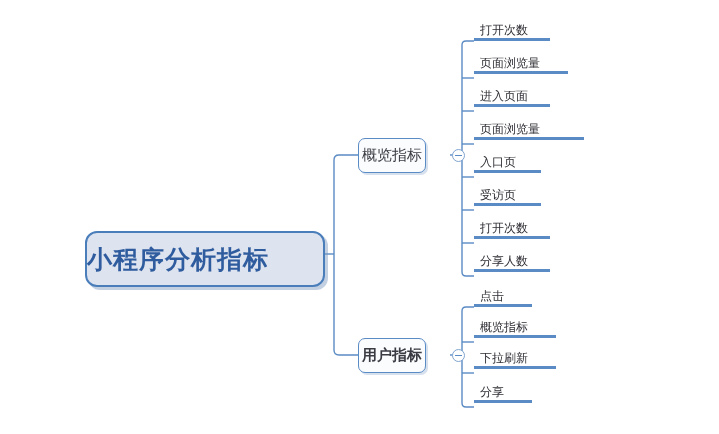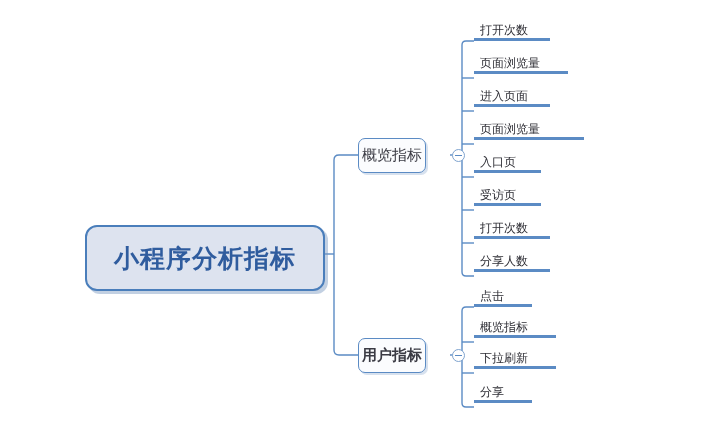--- a/index.html
+++ b/index.html
@@ -24,30 +24,30 @@
     top: 0;
     width: 719px;
     height: 434px;
     pointer-events: none;
   }
 
   
   .root-node {
     position: absolute;
     left: 85px;
-    top: 225px;
+    top: 231px;
     width: 240px;
-    height: 66px;
+    height: 56px;
     box-sizing: border-box;
     border: 2px solid #4a7ebb;
     border-radius: 12px;
     background: #dde3ef;
     display: flex;
     align-items: center;
-    justify-content: center;
+    justify-content: flex-start;
     box-shadow: 3px 3px 0 0 rgba(120,150,190,0.45);
   }
   .root-label {
     font-size: 25px;
     font-weight: bold;
     color: #2f5c9e;
     letter-spacing: 1px;
     line-height: 1;
     white-space: nowrap;
   }

